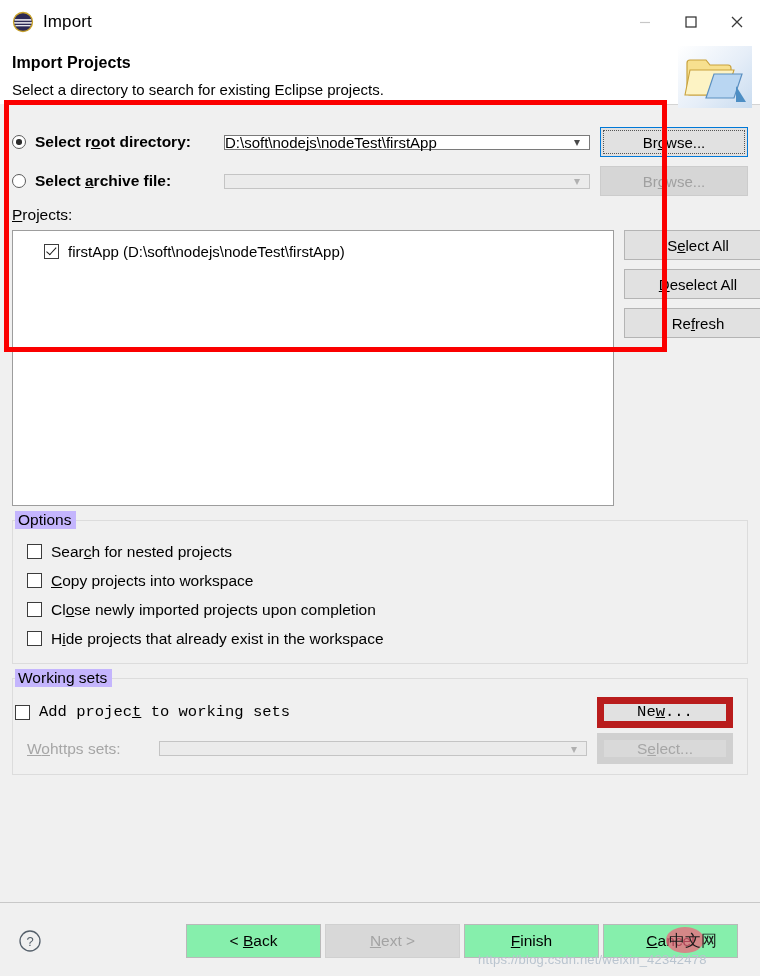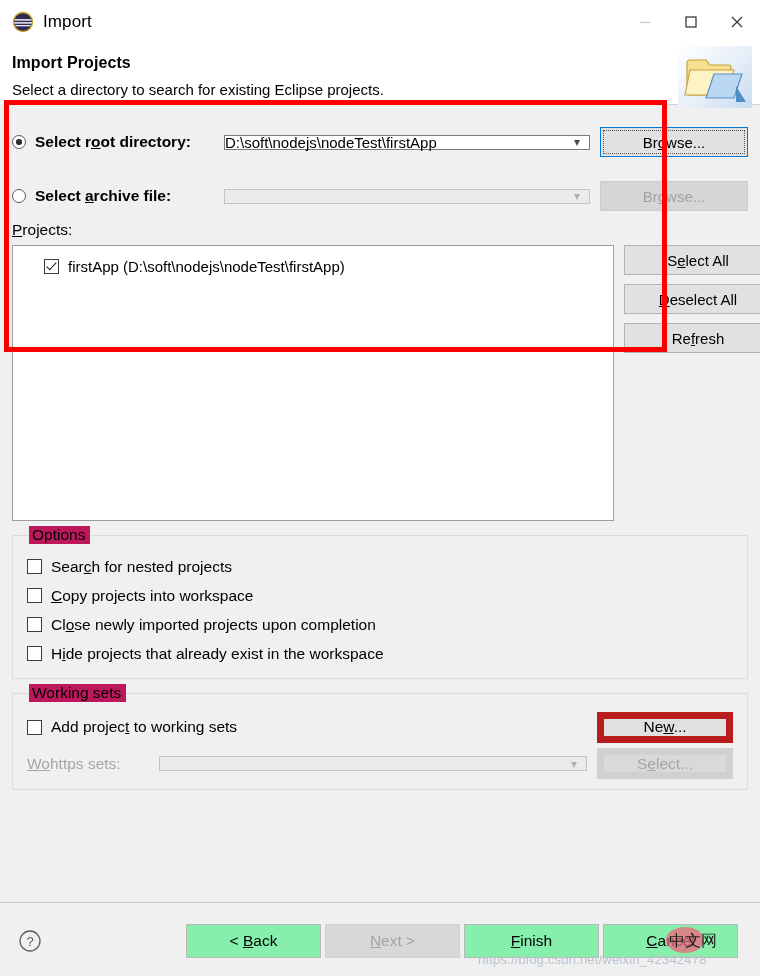--- a/index.html
+++ b/index.html
@@ -241,40 +241,41 @@
   
   .group {
     border: 1px solid #dcdcdc;
     margin-top: 14px;
     padding: 0 0 10px 0;
     position: relative;
   }
   .group-title {
     position: absolute;
     top: -10px;
-    left: 16px;
-    background: #be185d;
+    left: 2px;
+    background: #c4b5fd;
     padding: 0 5px 0 3px;
     font-size: 15.5px;
   }
   .opt-row {
     display: flex;
     align-items: center;
     margin: 0 0 0 14px;
     height: 29px;
     font-size: 15.5px;
   }
   .group-inner { padding-top: 16px; }
 
   .ws-row {
     display: flex;
     align-items: center;
-    margin: 0 14px 0 14px;
+    margin: 0 14px 0 2px;
     height: 34px;
     font-size: 15.5px;
+    font-family: Liberation Mono, monospace;
   }
   .ws-combo-row {
     display: flex;
     align-items: center;
     margin: 4px 14px 0 14px;
   }
   .ws-label {
     width: 132px;
     color: #a6a6a6;
     font-size: 15.5px;
@@ -448,21 +449,21 @@
     </span>
     <span class="combo">
       <span>D:\soft\nodejs\nodeTest\firstApp</span>
       <span class="chev">▾</span>
     </span>
     <span class="side-btn focused">
       <span><span>Br</span><u>o</u><span>wse...</span></span>
     </span>
   </div>
 
-  <div class="row" style="margin-top:24px;">
+  <div class="row" style="margin-top:9px;">
     <span class="radio-label">
       <span class="radio"></span>
       <span><span>Select </span><u>a</u><span>rchive file:</span></span>
     </span>
     <span class="combo disabled">
       <span></span>
       <span class="chev">▾</span>
     </span>
     <span class="side-btn disabled">
       <span><span>Br</span><u>o</u><span>wse...</span></span>

